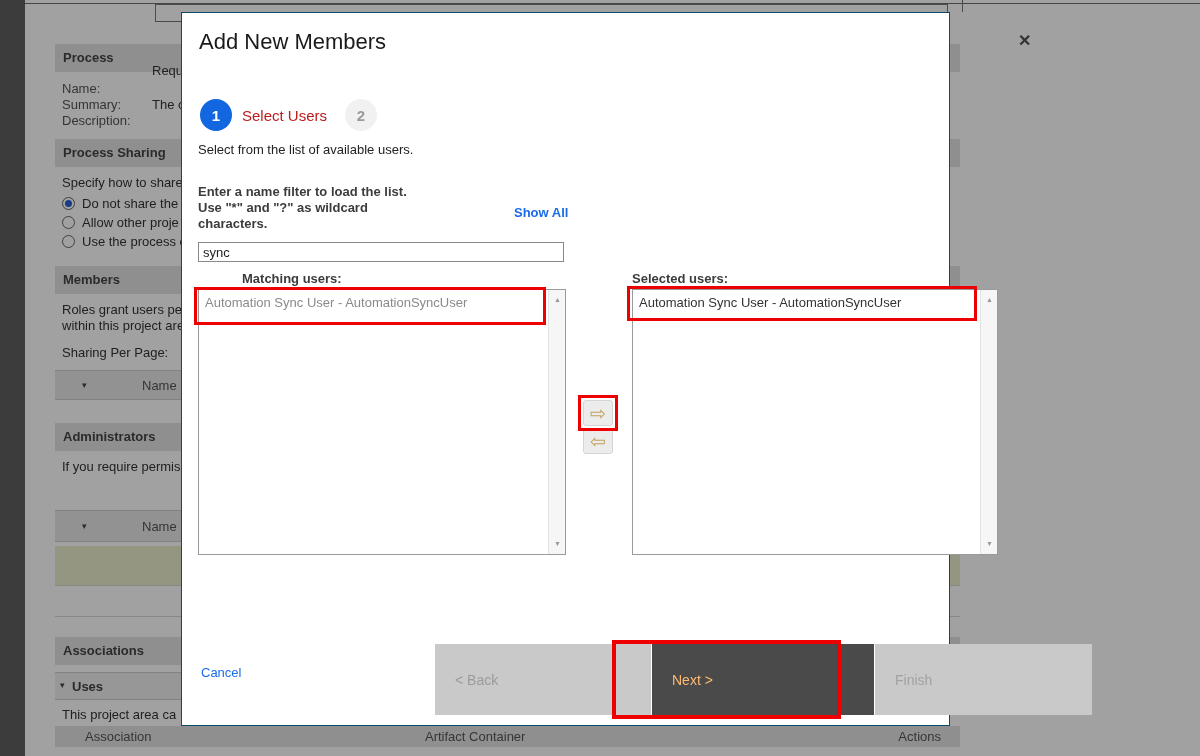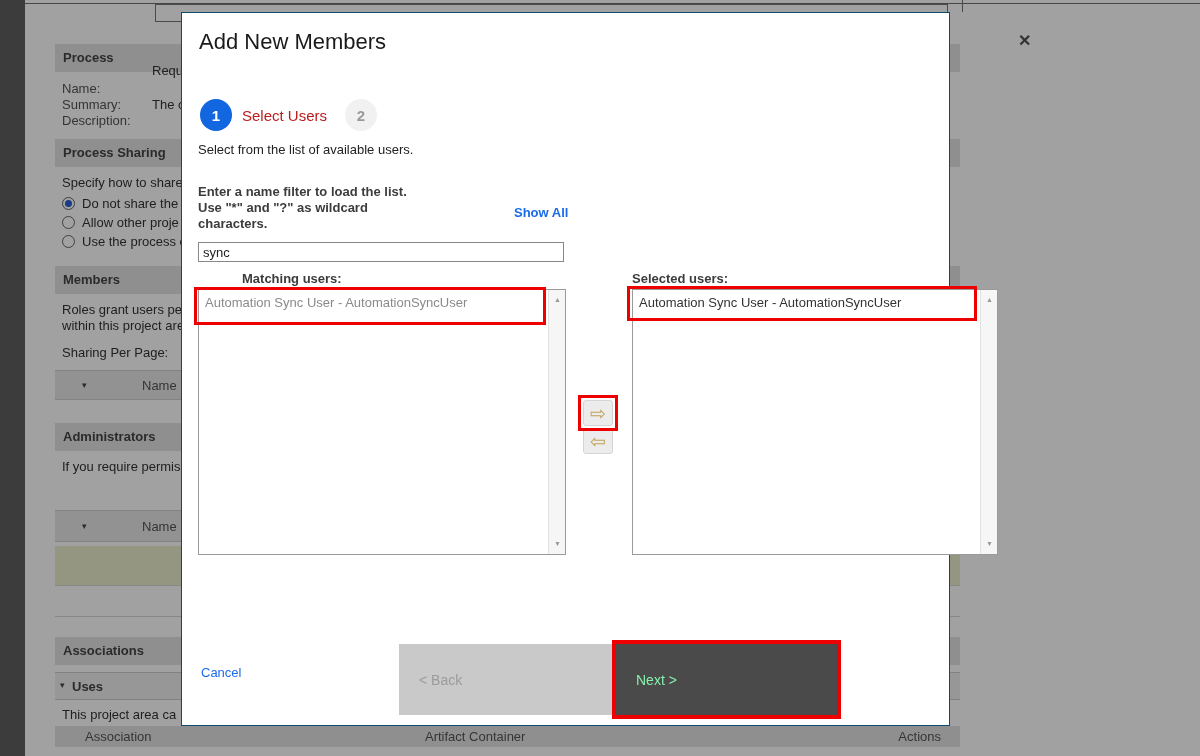--- a/index.html
+++ b/index.html
@@ -48,23 +48,23 @@
   .listbox { border:1px solid #9a9a9a; background:#fff; width:368px; height:266px; }
   .list-item { padding:5px 6px; font-size:13px; white-space:nowrap; overflow:hidden; }
   .sbar { position:absolute; right:0; top:0; bottom:0; width:17px; background:#f6f6f6; border-left:1px solid #e2e2e2; }
   .sbar-up, .sbar-dn { position:absolute; left:0; width:17px; height:16px; text-align:center; font-size:7px; color:#999; line-height:16px; cursor:pointer; }
   .sbar-up { top:2px; } .sbar-dn { bottom:2px; }
   .arrow-btn {
     width:30px; height:26px; background:#ececec; border:1px solid #d5d5d5; border-radius:3px;
     display:flex; align-items:center; justify-content:center;
     font-size:19px; color:#c2a25e; cursor:pointer; line-height:1;
   }
-  .foot-btn { height:71px; display:flex; align-items:center; padding-left:20px; font-size:14px; cursor:pointer; }
+  .foot-btn { height:71px; display:flex; align-items:center; padding-left:20px; font-size:14px; cursor:pointer;margin-left:36px; }
   .btn-gray { background:#c9c9c9; color:#9b9b9b; }
-  .btn-dark { background:#4a4a4a; color:#86efac; }
+  .btn-dark { background:#4a4a4a; color:#fdba74; }
   .cancel-link { left:19px; top:652px; font-size:13px; color:#1a6ce8; cursor:pointer; }
 
   
   .anno { position:absolute; border:3px solid #ee0000; pointer-events:none; z-index:50; background:transparent; }
 </style>
 </head>
 <body>
 
 <div id="background">
   <div class="abs dark-strip"></div>
@@ -178,18 +178,19 @@
   <div class="abs arrow-btn" style="left:401px;top:387px;">
     <span>⇨</span>
   </div>
   <div class="abs arrow-btn" style="left:401px;top:415px;">
     <span>⇦</span>
   </div>
 
   <div class="abs cancel-link">Cancel</div>
   <div class="abs foot-btn btn-gray" style="left:217px;top:631px;width:216px;">&lt; Back</div>
   <div class="abs foot-btn btn-dark" style="left:434px;top:631px;width:222px;">Next &gt;</div>
+  <div class="abs foot-btn btn-gray" style="left:657px;top:631px;width:217px;color:#a2a2a2;">Finish</div>
 
   <div class="anno" style="left:12px;top:274px;width:352px;height:38px;"></div>
   <div class="anno" style="left:445px;top:273px;width:350px;height:35px;"></div>
   <div class="anno" style="left:396px;top:382px;width:40px;height:36px;"></div>
   <div class="anno" style="left:430px;top:627px;width:229px;height:79px;border-width:4px;"></div>
 </div>
 
 </body></html>

